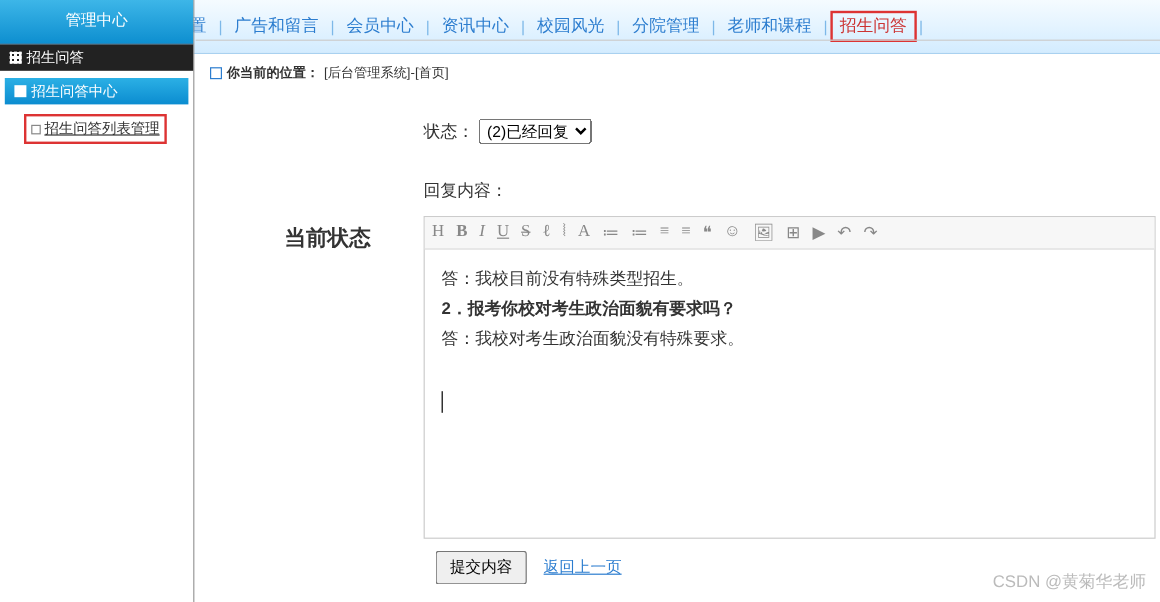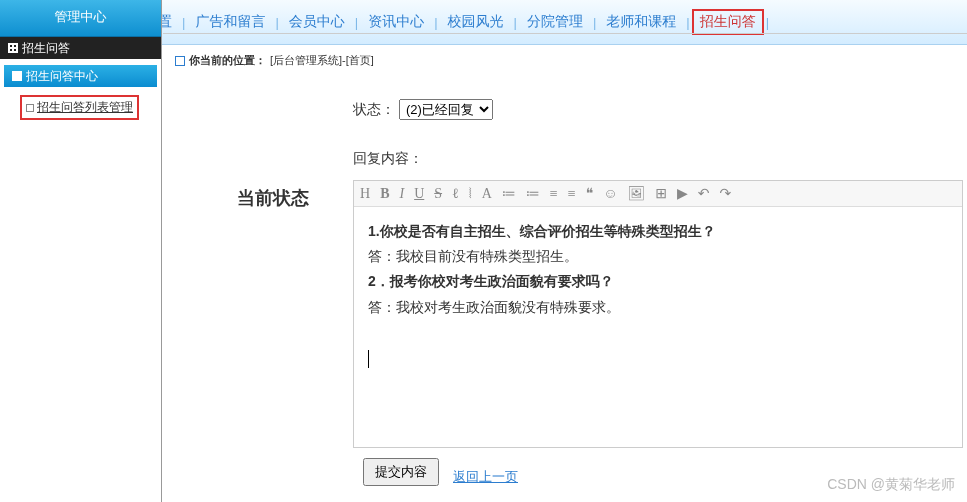--- a/index.html
+++ b/index.html
@@ -32,21 +32,21 @@
     .row .ctrl { flex: 1; font-size:14px; }
     .row select { font-size:13px; padding:1px 2px; }
     
     .editor { border: 1px solid #ccc; width: 610px; }
     .toolbar { background: #f7f7f7; border-bottom: 1px solid #ddd; padding: 4px 6px; display: flex; gap: 10px; align-items: center; }
     .toolbar span { color: #888; font-size: 14px; font-family: serif; cursor:pointer; }
     .ed-content { padding: 12px 14px; min-height: 240px; font-size: 14px; line-height: 1.8; }
     .ed-content strong { font-weight: bold; }
     .cursor { border-left: 1px solid #000; height: 18px; display:inline-block; margin-top:30px; }
     
-    .actions { margin-top: 8px; display:flex; gap:14px; align-items:flex-end; padding-left:170px; }
+    .actions { margin-top: 8px; display:flex; gap:14px; align-items:center; padding-left:170px; }
     .actions button { padding: 3px 10px; font-size:13px; }
     .actions a { color: #2c7dcf; text-decoration: underline; }
     
     .watermark { position: absolute; right: 12px; bottom: 8px; color: #bbb; font-size: 14px; }
   </style>
 </head>
 <body>
 
 <div class="sidebar">
   <div class="side-title first">管理中心</div>
@@ -124,21 +124,20 @@
               <span>≡</span>
               <span>❝</span>
               <span>☺</span>
               <span>🖼</span>
               <span>⊞</span>
               <span>▶</span>
               <span>↶</span>
               <span>↷</span>
             </div>
           <div class="ed-content">
-            <p><strong>1.你校是否有自主招生、综合评价招生等特殊类型招生？</strong></p>
             <p>答：我校目前没有特殊类型招生。</p>
             <p><strong>2．报考你校对考生政治面貌有要求吗？</strong></p>
             <p>答：我校对考生政治面貌没有特殊要求。</p>
             <div class="cursor"></div>
           </div>
         </div>
       </div>
     </div>
     <div class="actions">
       <button>提交内容</button>

